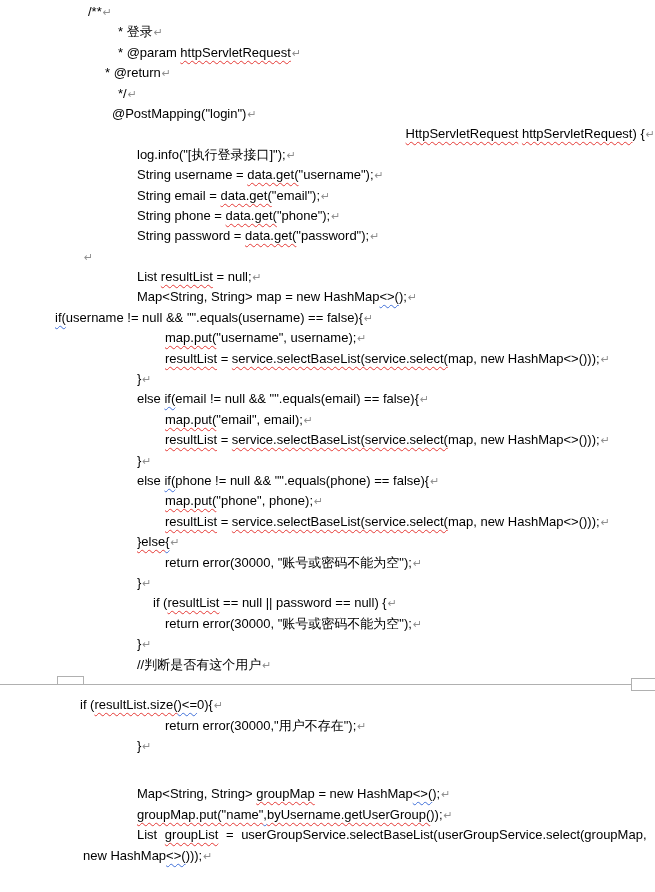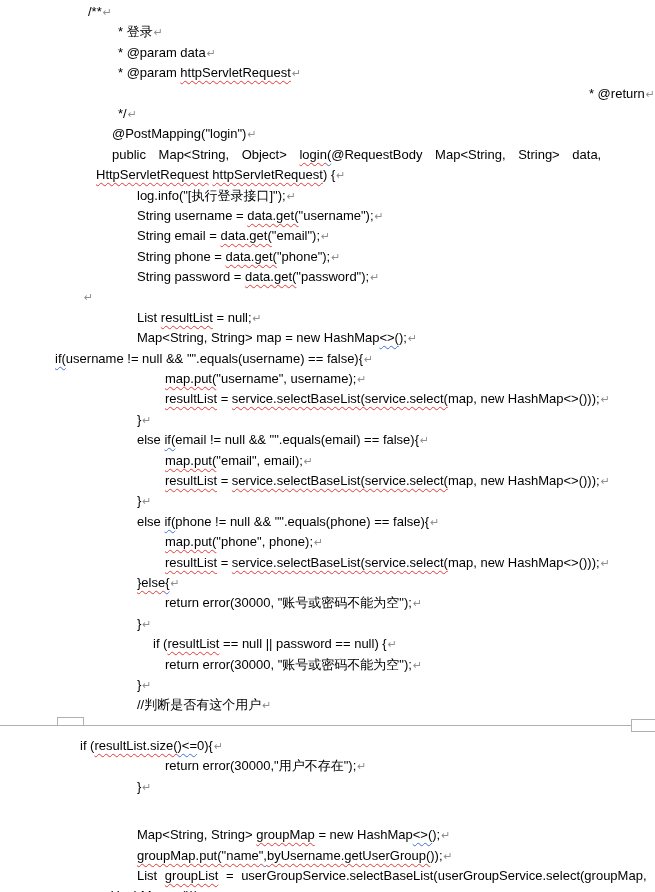--- a/index.html
+++ b/index.html
@@ -33,27 +33,25 @@
   .pb-line{position:absolute;left:0;right:0;top:9px;border-top:1px solid var(--edge);}
   .pb-left{position:absolute;left:57px;top:1px;width:27px;height:9px;border:1px solid var(--edge);background:var(--bg);}
   .pb-right{position:absolute;right:-3px;top:3px;width:27px;height:13px;border:1px solid var(--edge);background:var(--bg);}
 </style>
 </head>
 <body>
 
 <div class="page" id="doc-page">
     <div class="line" style="padding-left: 88px;"><span>/**</span><span class="pilcrow">↵</span></div>
     <div class="line" style="padding-left: 118px;"><span>* 登录</span><span class="pilcrow">↵</span></div>
-    <div class="line" style="padding-left: 118px;"><span>* @param data</span><span class="pilcrow">↵</span></div>
     <div class="line" style="padding-left: 118px;"><span>* @param </span><span class="sq-spell">httpServletRequest</span><span class="pilcrow">↵</span></div>
-    <div class="line" style="padding-left: 54px; text-align: right;"><span>* @return</span><span class="pilcrow">↵</span></div>
+    <div class="line" style="padding-left: 105px;"><span>* @return</span><span class="pilcrow">↵</span></div>
     <div class="line" style="padding-left: 118px;"><span>*/</span><span class="pilcrow">↵</span></div>
     <div class="line" style="padding-left: 112px;"><span>@PostMapping("login")</span><span class="pilcrow">↵</span></div>
-    <div class="line" style="padding-left: 112px; word-spacing: 9px;"><span>public Map&lt;String, Object&gt; </span><span class="sq-spell">login</span><span class="sq-grammar">(</span><span>@RequestBody Map&lt;String, String&gt; data,</span></div>
-    <div class="line" style="padding-left: 96px;"><span class="sq-spell">HttpServletRequest</span><span> </span><span class="sq-spell">httpServletRequest</span><span>) {</span><span class="pilcrow">↵</span></div>
+    <div class="line" style="padding-left: 62px; text-align: right;"><span class="sq-spell">HttpServletRequest</span><span> </span><span class="sq-spell">httpServletRequest</span><span>) {</span><span class="pilcrow">↵</span></div>
     <div class="line" style="padding-left: 137px;"><span>log.info("[执行登录接口]");</span><span class="pilcrow">↵</span></div>
     <div class="line" style="padding-left: 137px;"><span>String username = </span><span class="sq-spell">data.get(</span><span>"username");</span><span class="pilcrow">↵</span></div>
     <div class="line" style="padding-left: 137px;"><span>String email = </span><span class="sq-spell">data.get(</span><span>"email");</span><span class="pilcrow">↵</span></div>
     <div class="line" style="padding-left: 137px;"><span>String phone = </span><span class="sq-spell">data.get(</span><span>"phone");</span><span class="pilcrow">↵</span></div>
     <div class="line" style="padding-left: 137px;"><span>String password = </span><span class="sq-spell">data.get(</span><span>"password");</span><span class="pilcrow">↵</span></div>
     <div class="line" style="padding-left: 83px;"><span class="pilcrow">↵</span></div>
     <div class="line" style="padding-left: 137px;"><span>List </span><span class="sq-spell">resultList</span><span> = null;</span><span class="pilcrow">↵</span></div>
     <div class="line" style="padding-left: 137px;"><span>Map&lt;String, String&gt; map = new HashMap</span><span class="sq-grammar">&lt;&gt;(</span><span>);</span><span class="pilcrow">↵</span></div>
     <div class="line" style="padding-left: 55px;"><span class="sq-grammar">if(</span><span>username != null &amp;&amp; "".equals(username) == false){</span><span class="pilcrow">↵</span></div>
     <div class="line" style="padding-left: 165px;"><span class="sq-spell">map.put(</span><span>"username", username);</span><span class="pilcrow">↵</span></div>

